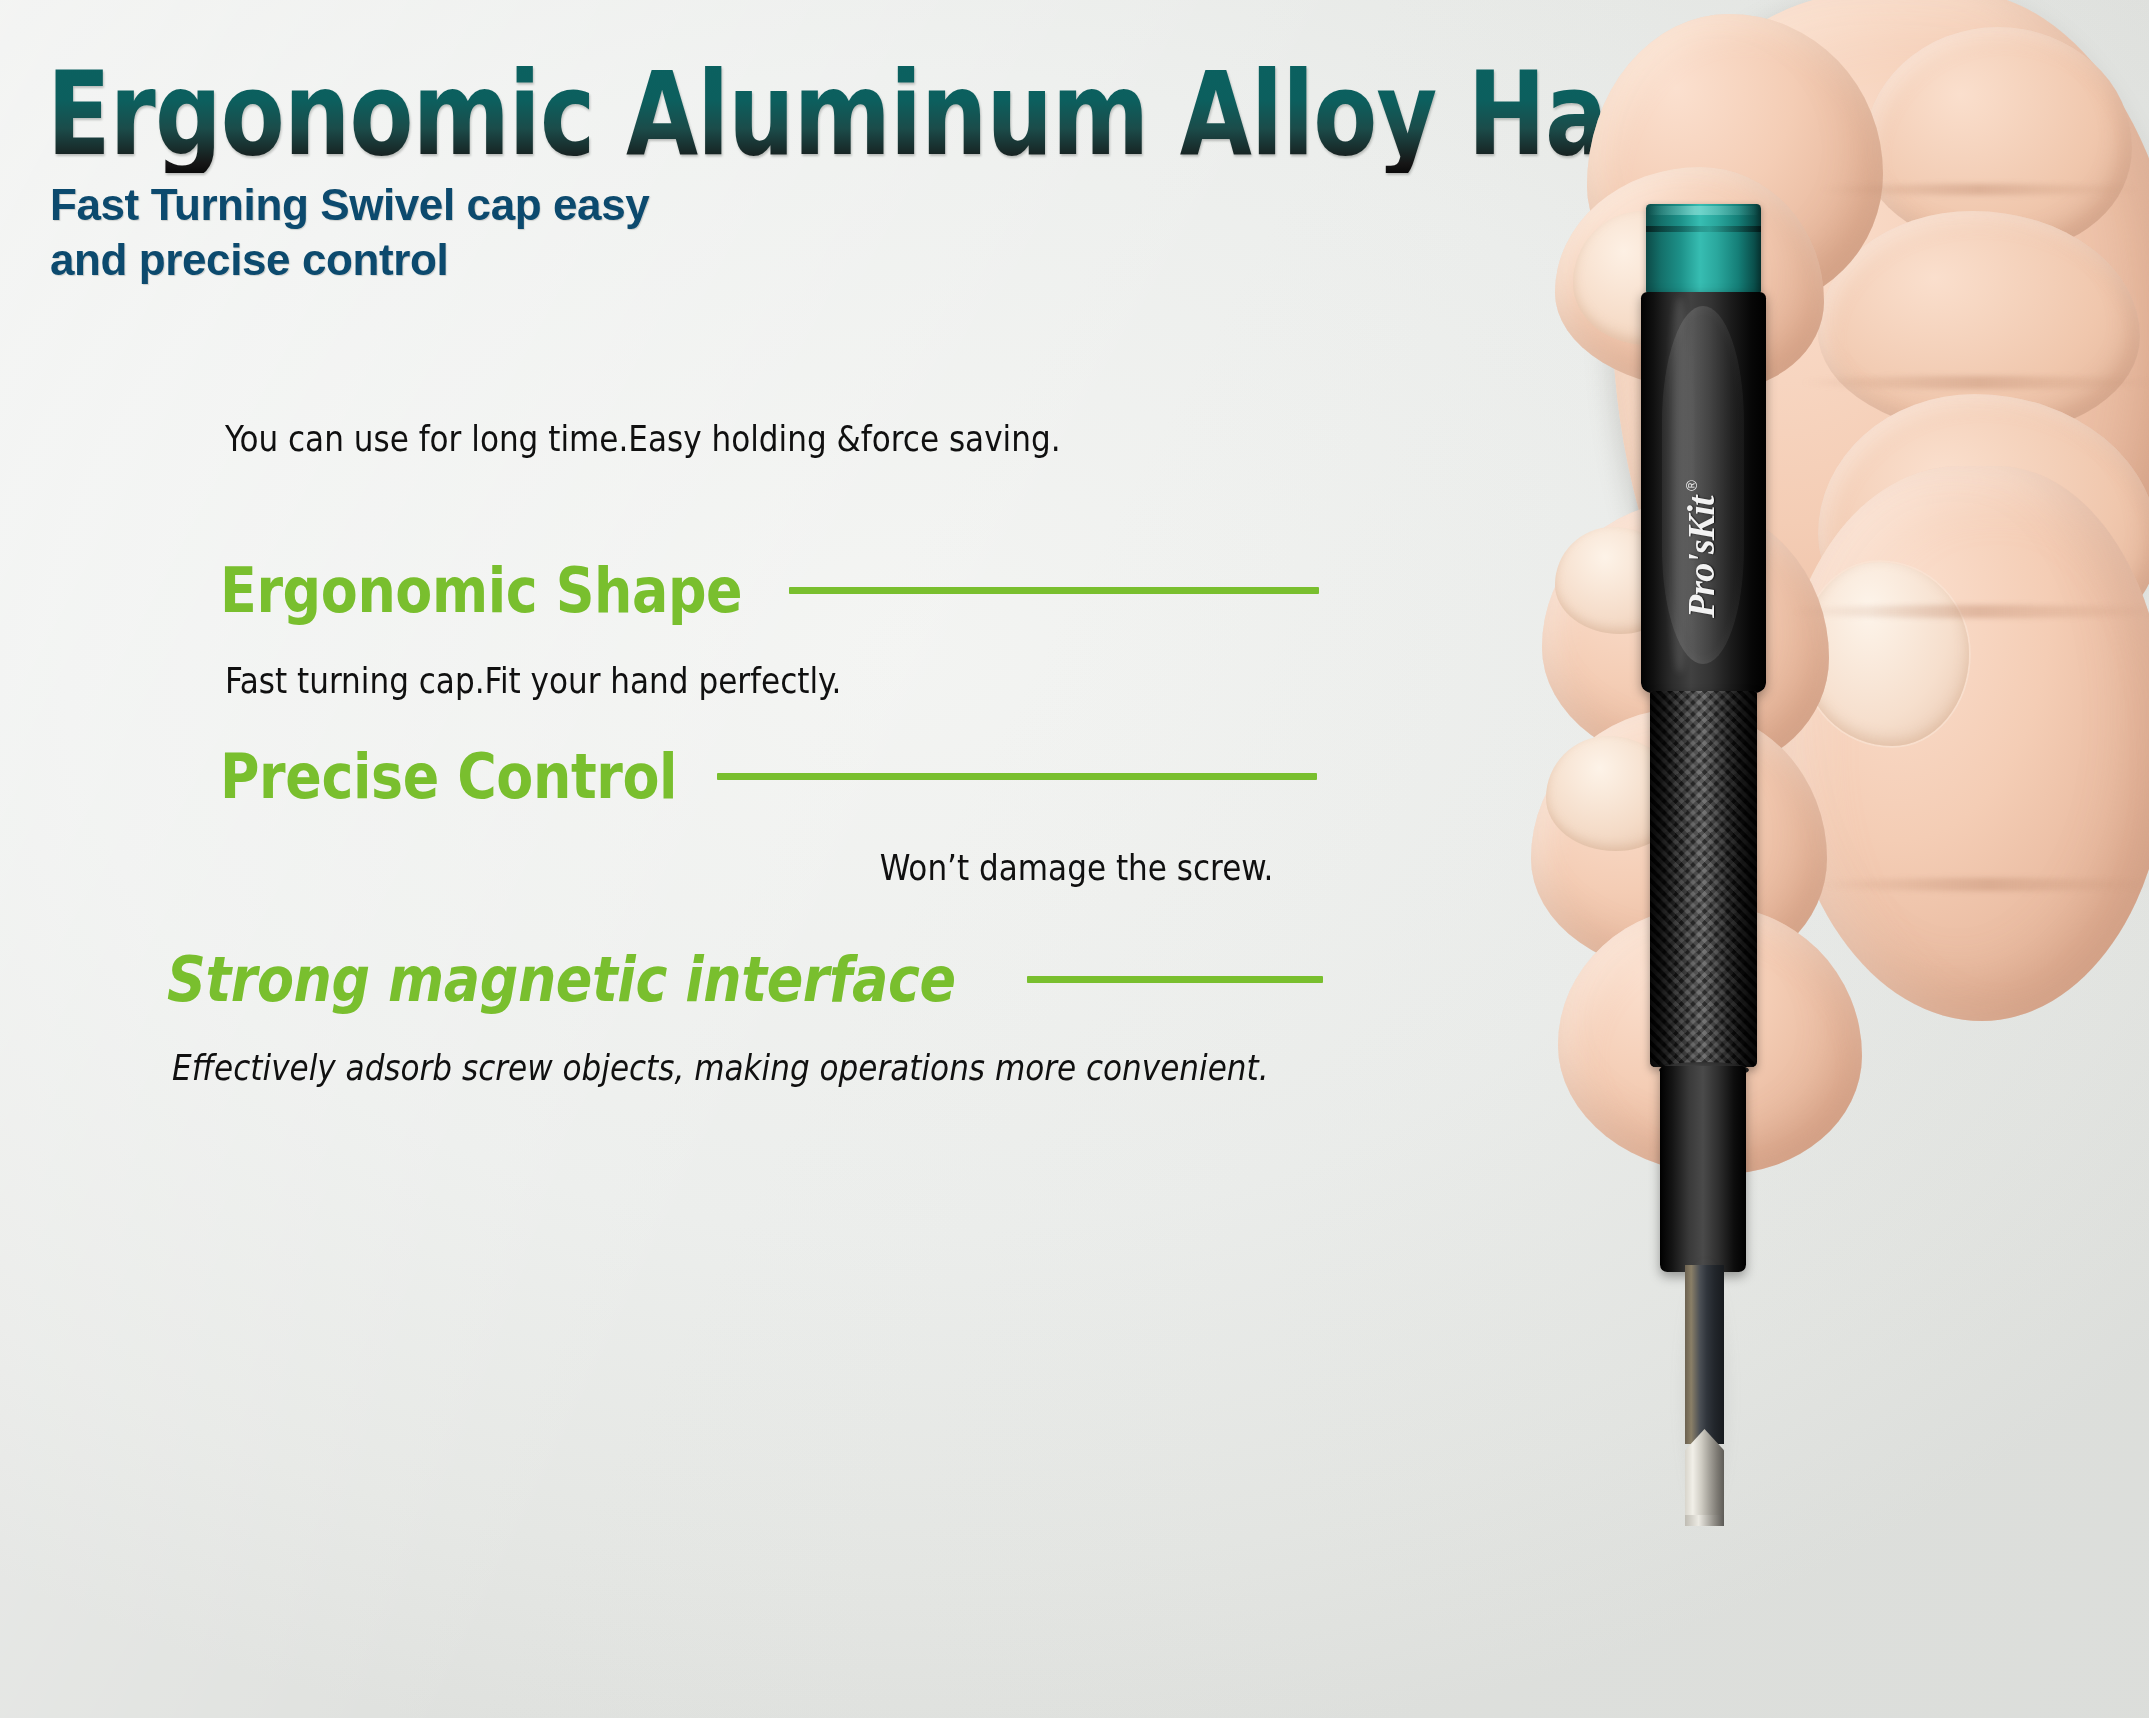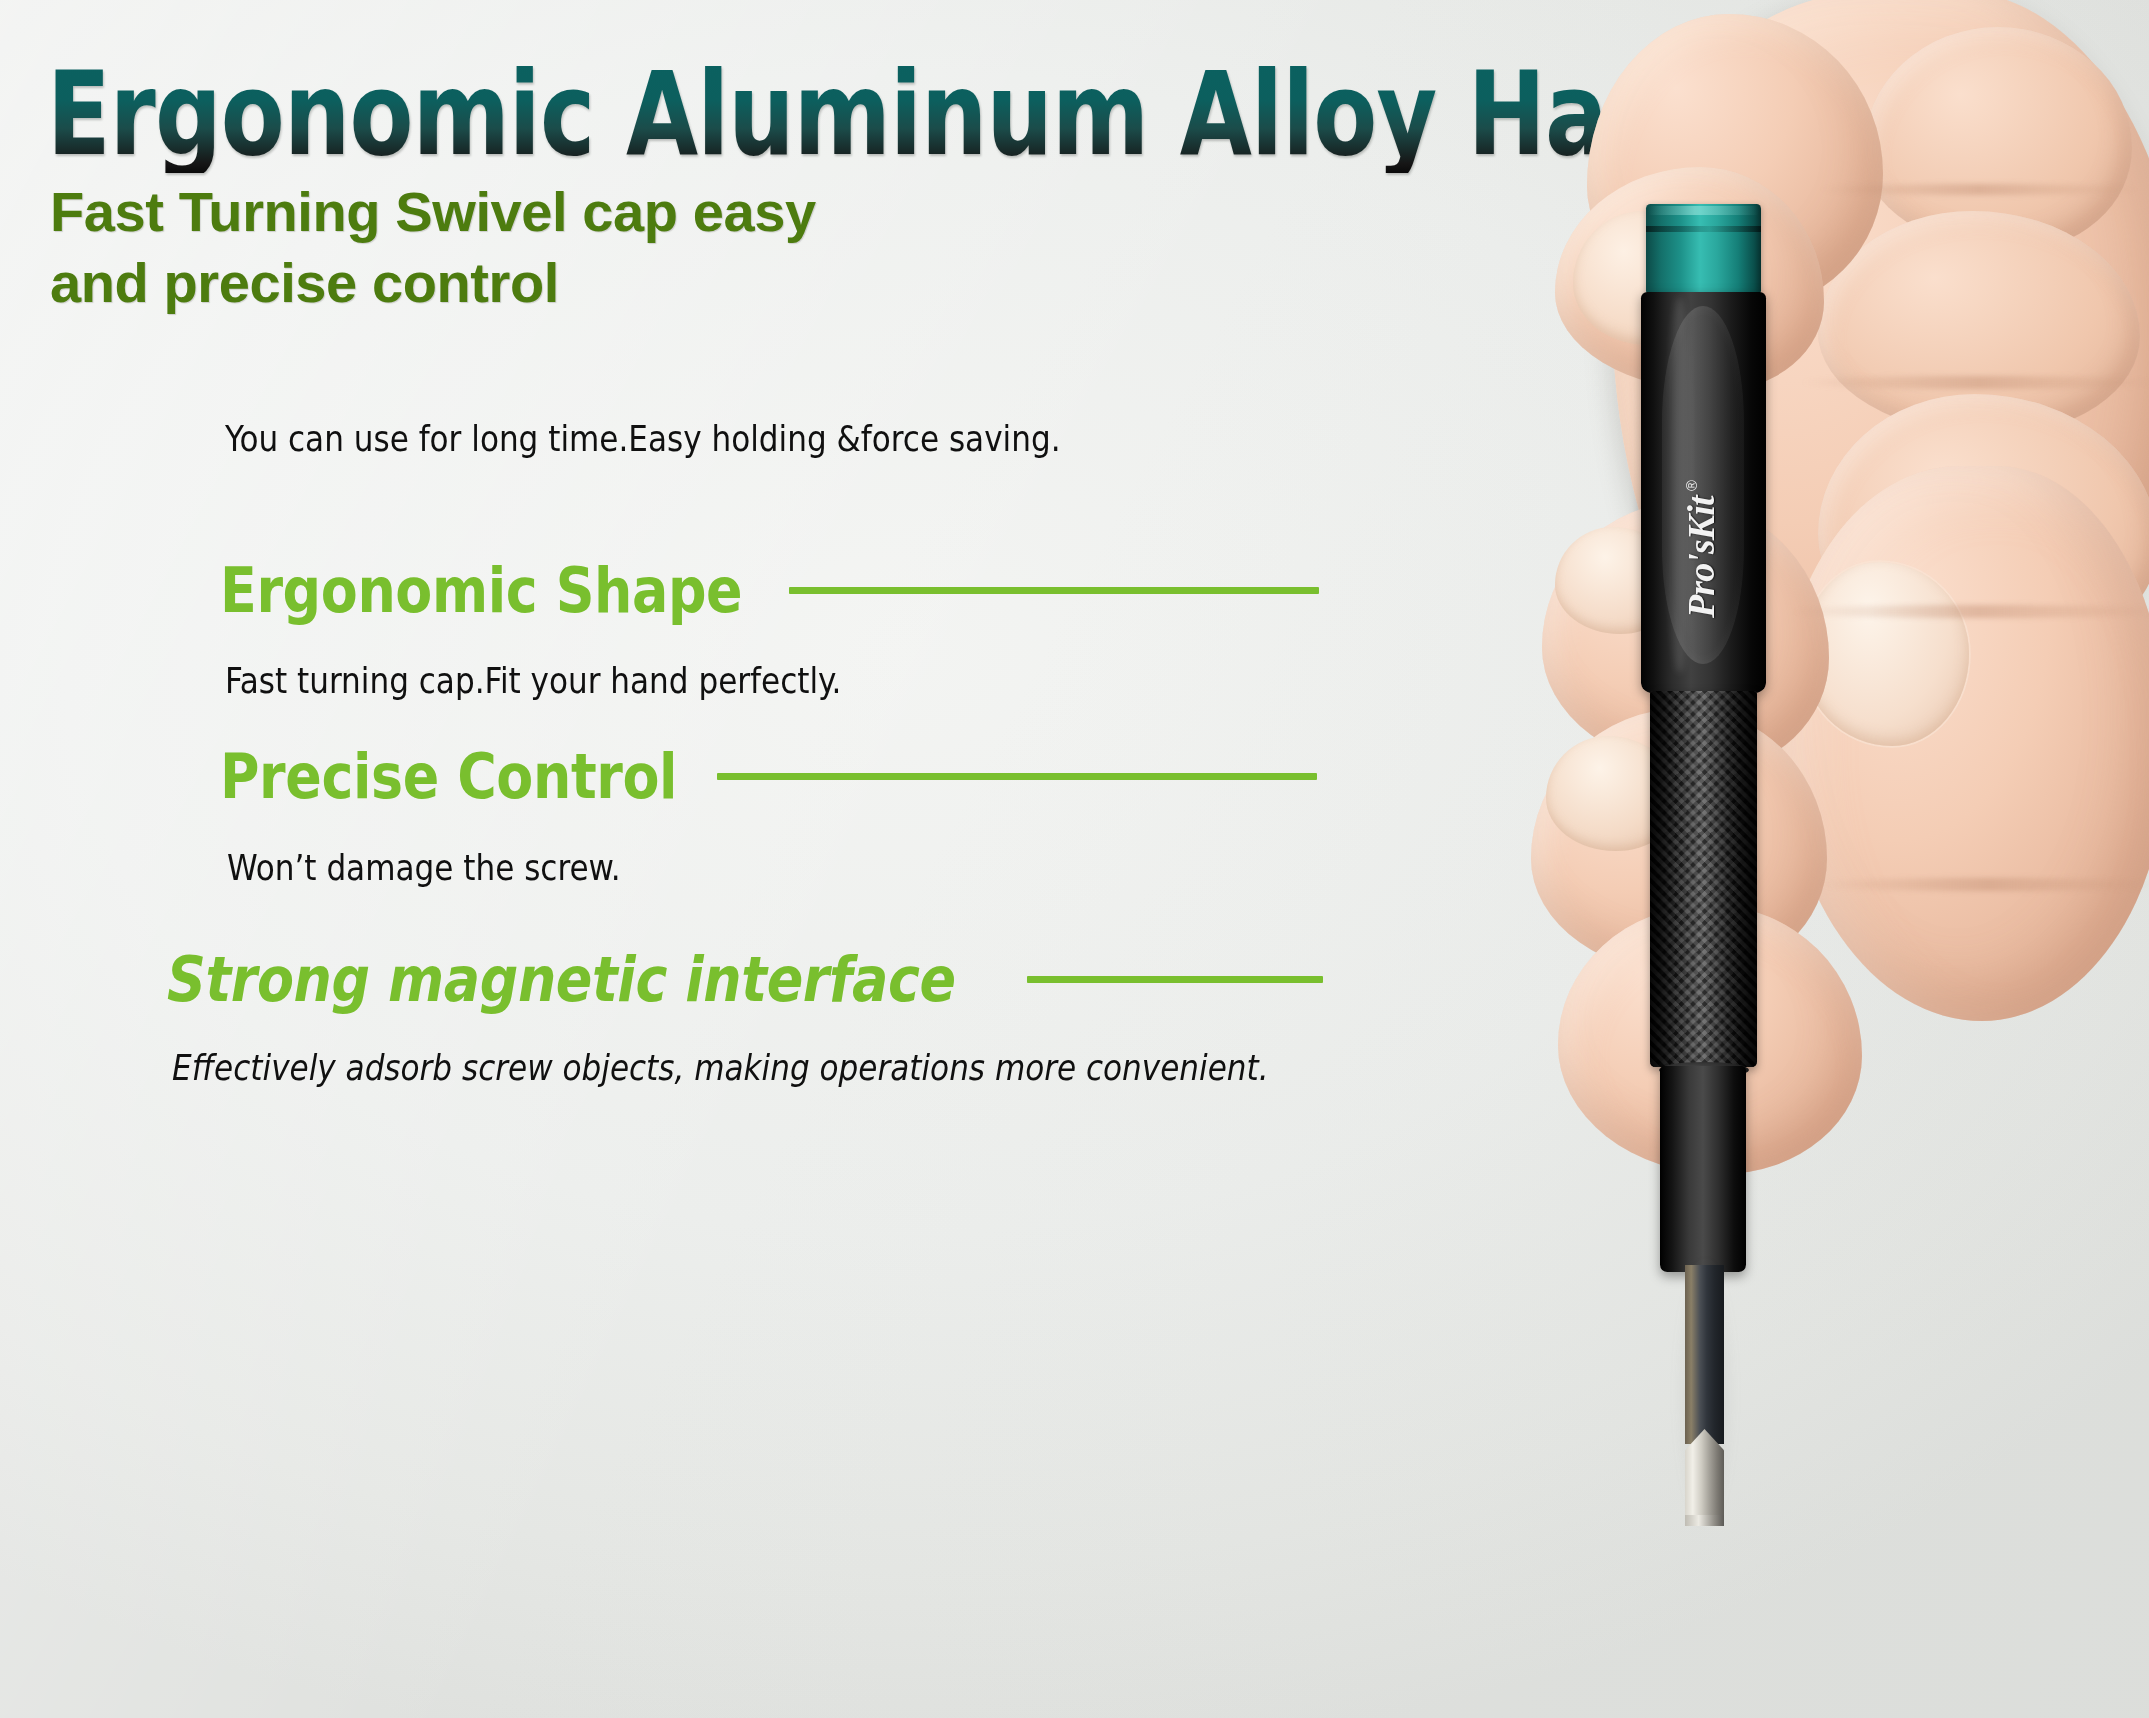--- a/index.html
+++ b/index.html
@@ -48,23 +48,23 @@
     color:transparent;
     -webkit-text-fill-color:transparent;
     filter:drop-shadow(1.8px 2.7px 0.9px rgba(120,125,120,.45));
   }
 
   .subtitle{
     position:absolute;
     left:50px; top:177px;
     font-family:"Liberation Sans","DejaVu Sans",sans-serif;
     font-weight:bold;
-    font-size:56px;
+    font-size:44px;
     line-height:1.26;
-    color:#4d7c0f;
+    color:#0c4a6e;
     letter-spacing:-0.4px;
     text-shadow:0.9px 0.9px 0.9px rgba(170,172,168,.5);
     white-space:pre-line;
   }
 
   
   .feature{ position:absolute; }
 
   .feature .head-row{
     display:flex;
@@ -99,21 +99,21 @@
   #feat-0{ left:220px; top:380px; }
   #feat-0 .f-title{ font-size:63px; }
   #feat-0 .f-line { width:788px; margin-left:19.7px; }
   #feat-0 .f-desc { font-size:36px; margin-top:38px; margin-left:5.4px; }
 
   #feat-1{ left:220px; top:559px; }
   #feat-1 .f-title{ font-size:63px; }
   #feat-1 .f-line { width:530px; margin-left:19.7px; }
   #feat-1 .f-desc { font-size:36px; margin-top:38px; margin-left:5.4px; }
 
-  #feat-2{ left:220px; top:745px; }
+  #feat-2{ left:220px; top:745px;text-align:right; }
   #feat-2 .f-title{ font-size:63px; }
   #feat-2 .f-line { width:600px; margin-left:16px; }
   #feat-2 .f-desc { font-size:36px; margin-top:39px; margin-left:7.2px; }
 
   #feat-3{ left:167px; top:948px;font-style:italic; }
   #feat-3 .f-title{ font-size:63px; }
   #feat-3 .f-line { width:296px; margin-left:30px; }
   #feat-3 .f-desc { font-size:36px; margin-top:36px; margin-left:5.4px; }
 
   

